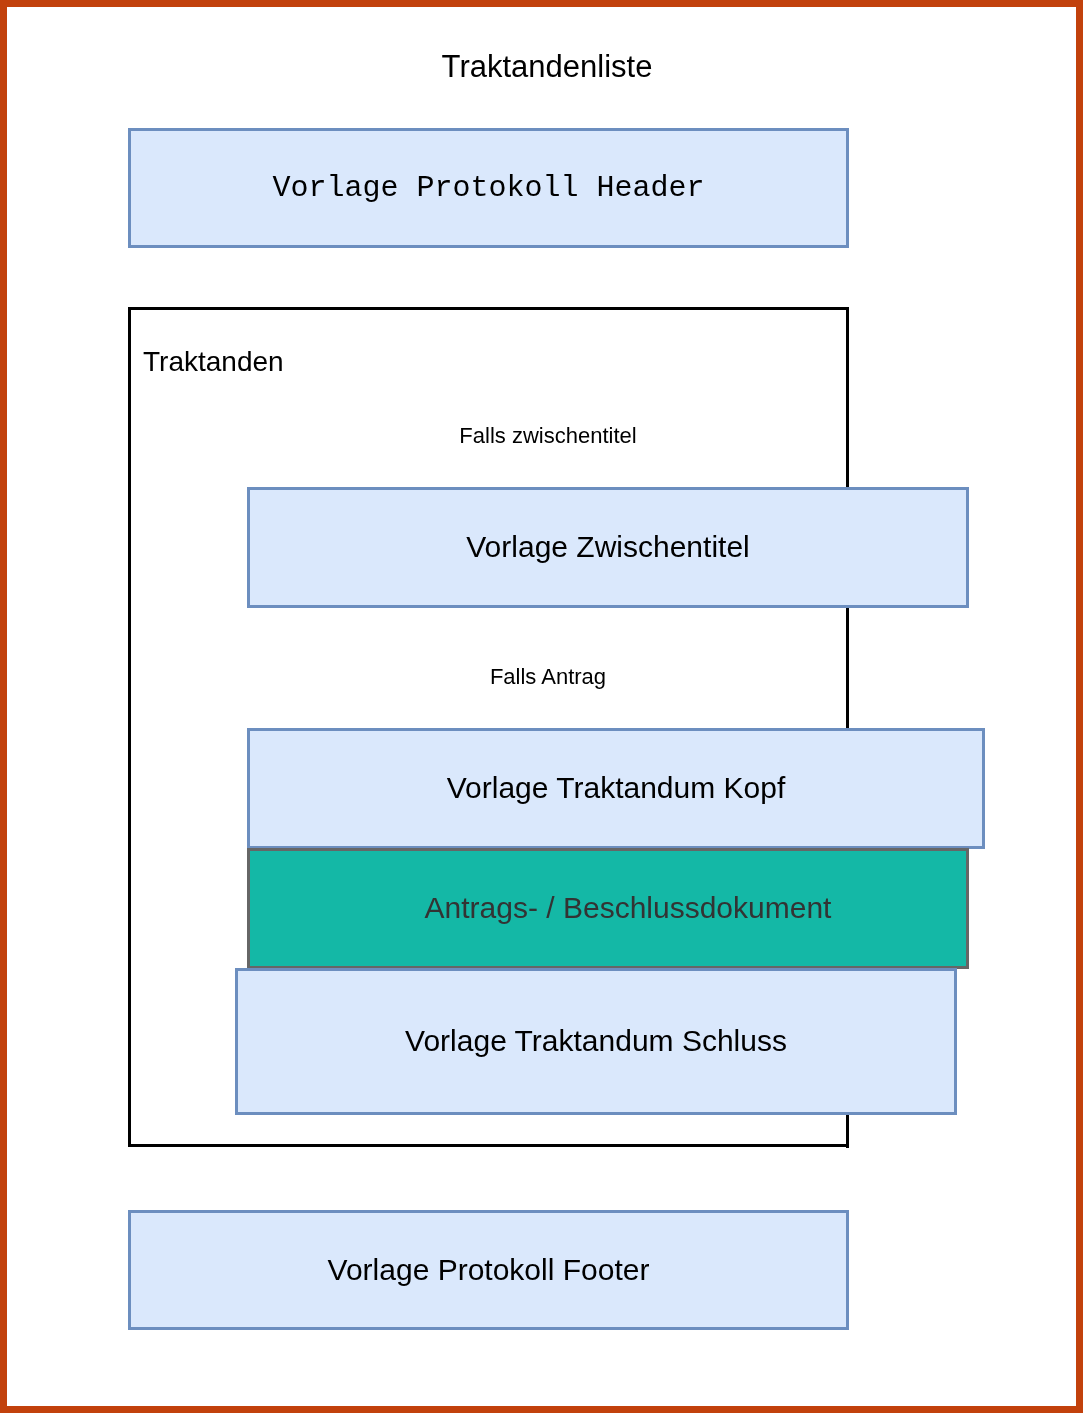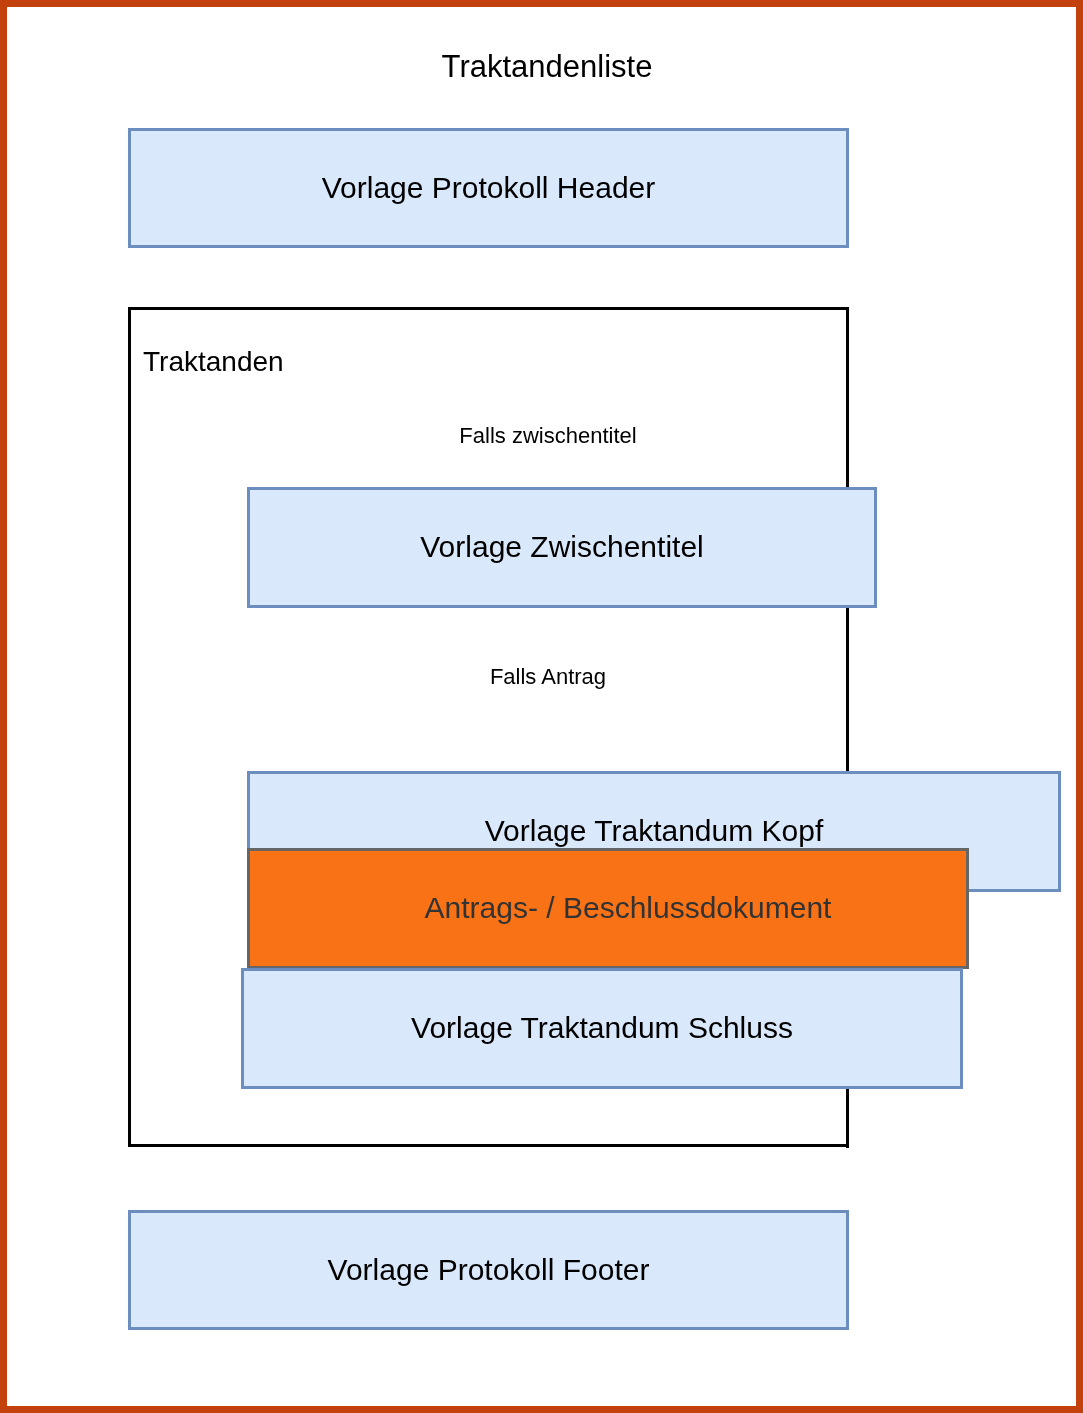--- a/index.html
+++ b/index.html
@@ -32,21 +32,21 @@
     text-align: center;
     line-height: 1.15;
   }
   .node-blue {
     background: #dae8fc;
     border: 3px solid #6c8ebf;
     color: #000000;
     font-size: 30px;
   }
   .node-gray {
-    background: #f97316;
+    background: #14b8a6;
     border: 3px solid #666666;
     color: #333333;
     font-size: 30px;
     padding-left: 40px;
   }
   .container-box {
     position: absolute;
     box-sizing: border-box;
     background: transparent;
     border: 3px solid #000000;
@@ -72,33 +72,33 @@
     text-align: center;
   }
   .edge {
     position: absolute;
     background: #000000;
   }
 
   
   #title-traktandenliste { left: 260px; top: 42px; width: 560px; }
 
-  #node-protokoll-header { left: 121px; top: 121px; width: 721px; height: 120px; }
+  #node-protokoll-header { left: 121px; top: 121px; width: 721px; height: 120px; font-family: Liberation Mono, monospace; }
 
   #container-traktanden { left: 121px; top: 300px; width: 721px; height: 840px; }
   #label-traktanden     { left: 136px; top: 329px; margin-top: 10px; }
 
   #label-falls-zwischentitel { left: 291px; top: 416px; width: 500px; }
-  #node-zwischentitel   { left: 240px; top: 480px; width: 630px; height: 121px; }
+  #node-zwischentitel   { left: 240px; top: 480px; width: 722px; height: 121px; }
 
   #label-falls-antrag   { left: 291px; top: 657px; width: 500px; }
 
-  #node-traktandum-kopf    { left: 240px; top: 721px; width: 814px; height: 121px; margin-top: 43px; }
+  #node-traktandum-kopf    { left: 240px; top: 721px; width: 738px; height: 121px; }
   #node-antrags-dokument   { left: 240px; top: 841px; width: 722px; height: 121px; }
-  #node-traktandum-schluss { left: 234px; top: 961px; width: 722px; height: 121px; }
+  #node-traktandum-schluss { left: 228px; top: 961px; width: 722px; height: 147px; }
 
   #node-protokoll-footer { left: 121px; top: 1203px; width: 721px; height: 120px; }
 
   
   #edge-seg-1 { left: 839px; top: 300px;  width: 3px; height: 181px; }
   #edge-seg-2 { left: 839px; top: 600px;  width: 3px; height: 122px; }
   #edge-seg-3 { left: 839px; top: 1081px; width: 3px; height: 60px; }
 </style>
 </head>
 <body>

